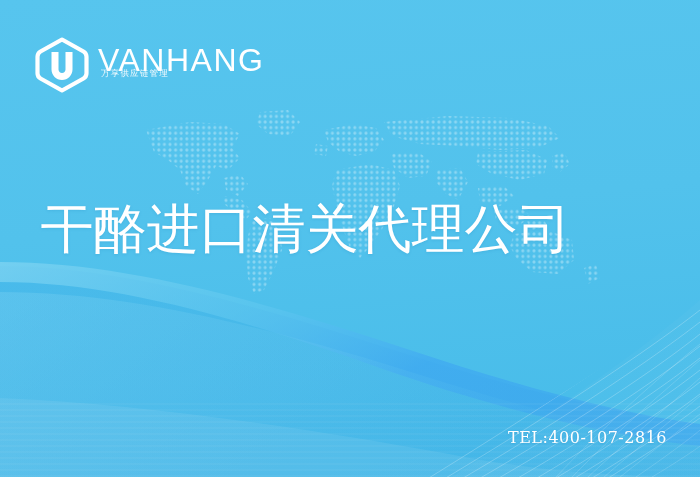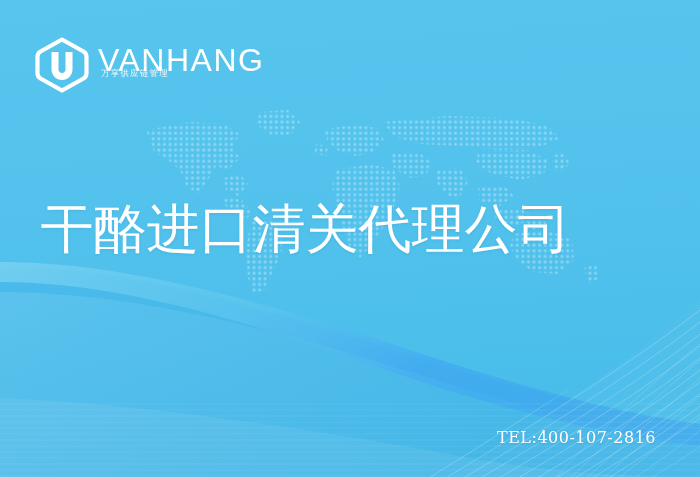--- a/index.html
+++ b/index.html
@@ -99,21 +99,21 @@
     color: #ffffff;
     letter-spacing: 0px;
     font-weight: 400;
     text-shadow: 0 1px 3px rgba(30,120,175,0.18);
     white-space: nowrap;
   }
 
   
   .tel {
     position: absolute;
-    right: 44px;
+    right: 33px;
     top: 430px;
     font-family: "DejaVu Serif", "Liberation Serif", serif;
     font-size: 16px;
     letter-spacing: 0.5px;
     color: #ffffff;
     line-height: 1;
     white-space: nowrap;
     text-shadow: 0 1px 2px rgba(40,130,185,0.25);
     margin-left: 44px;
   }

